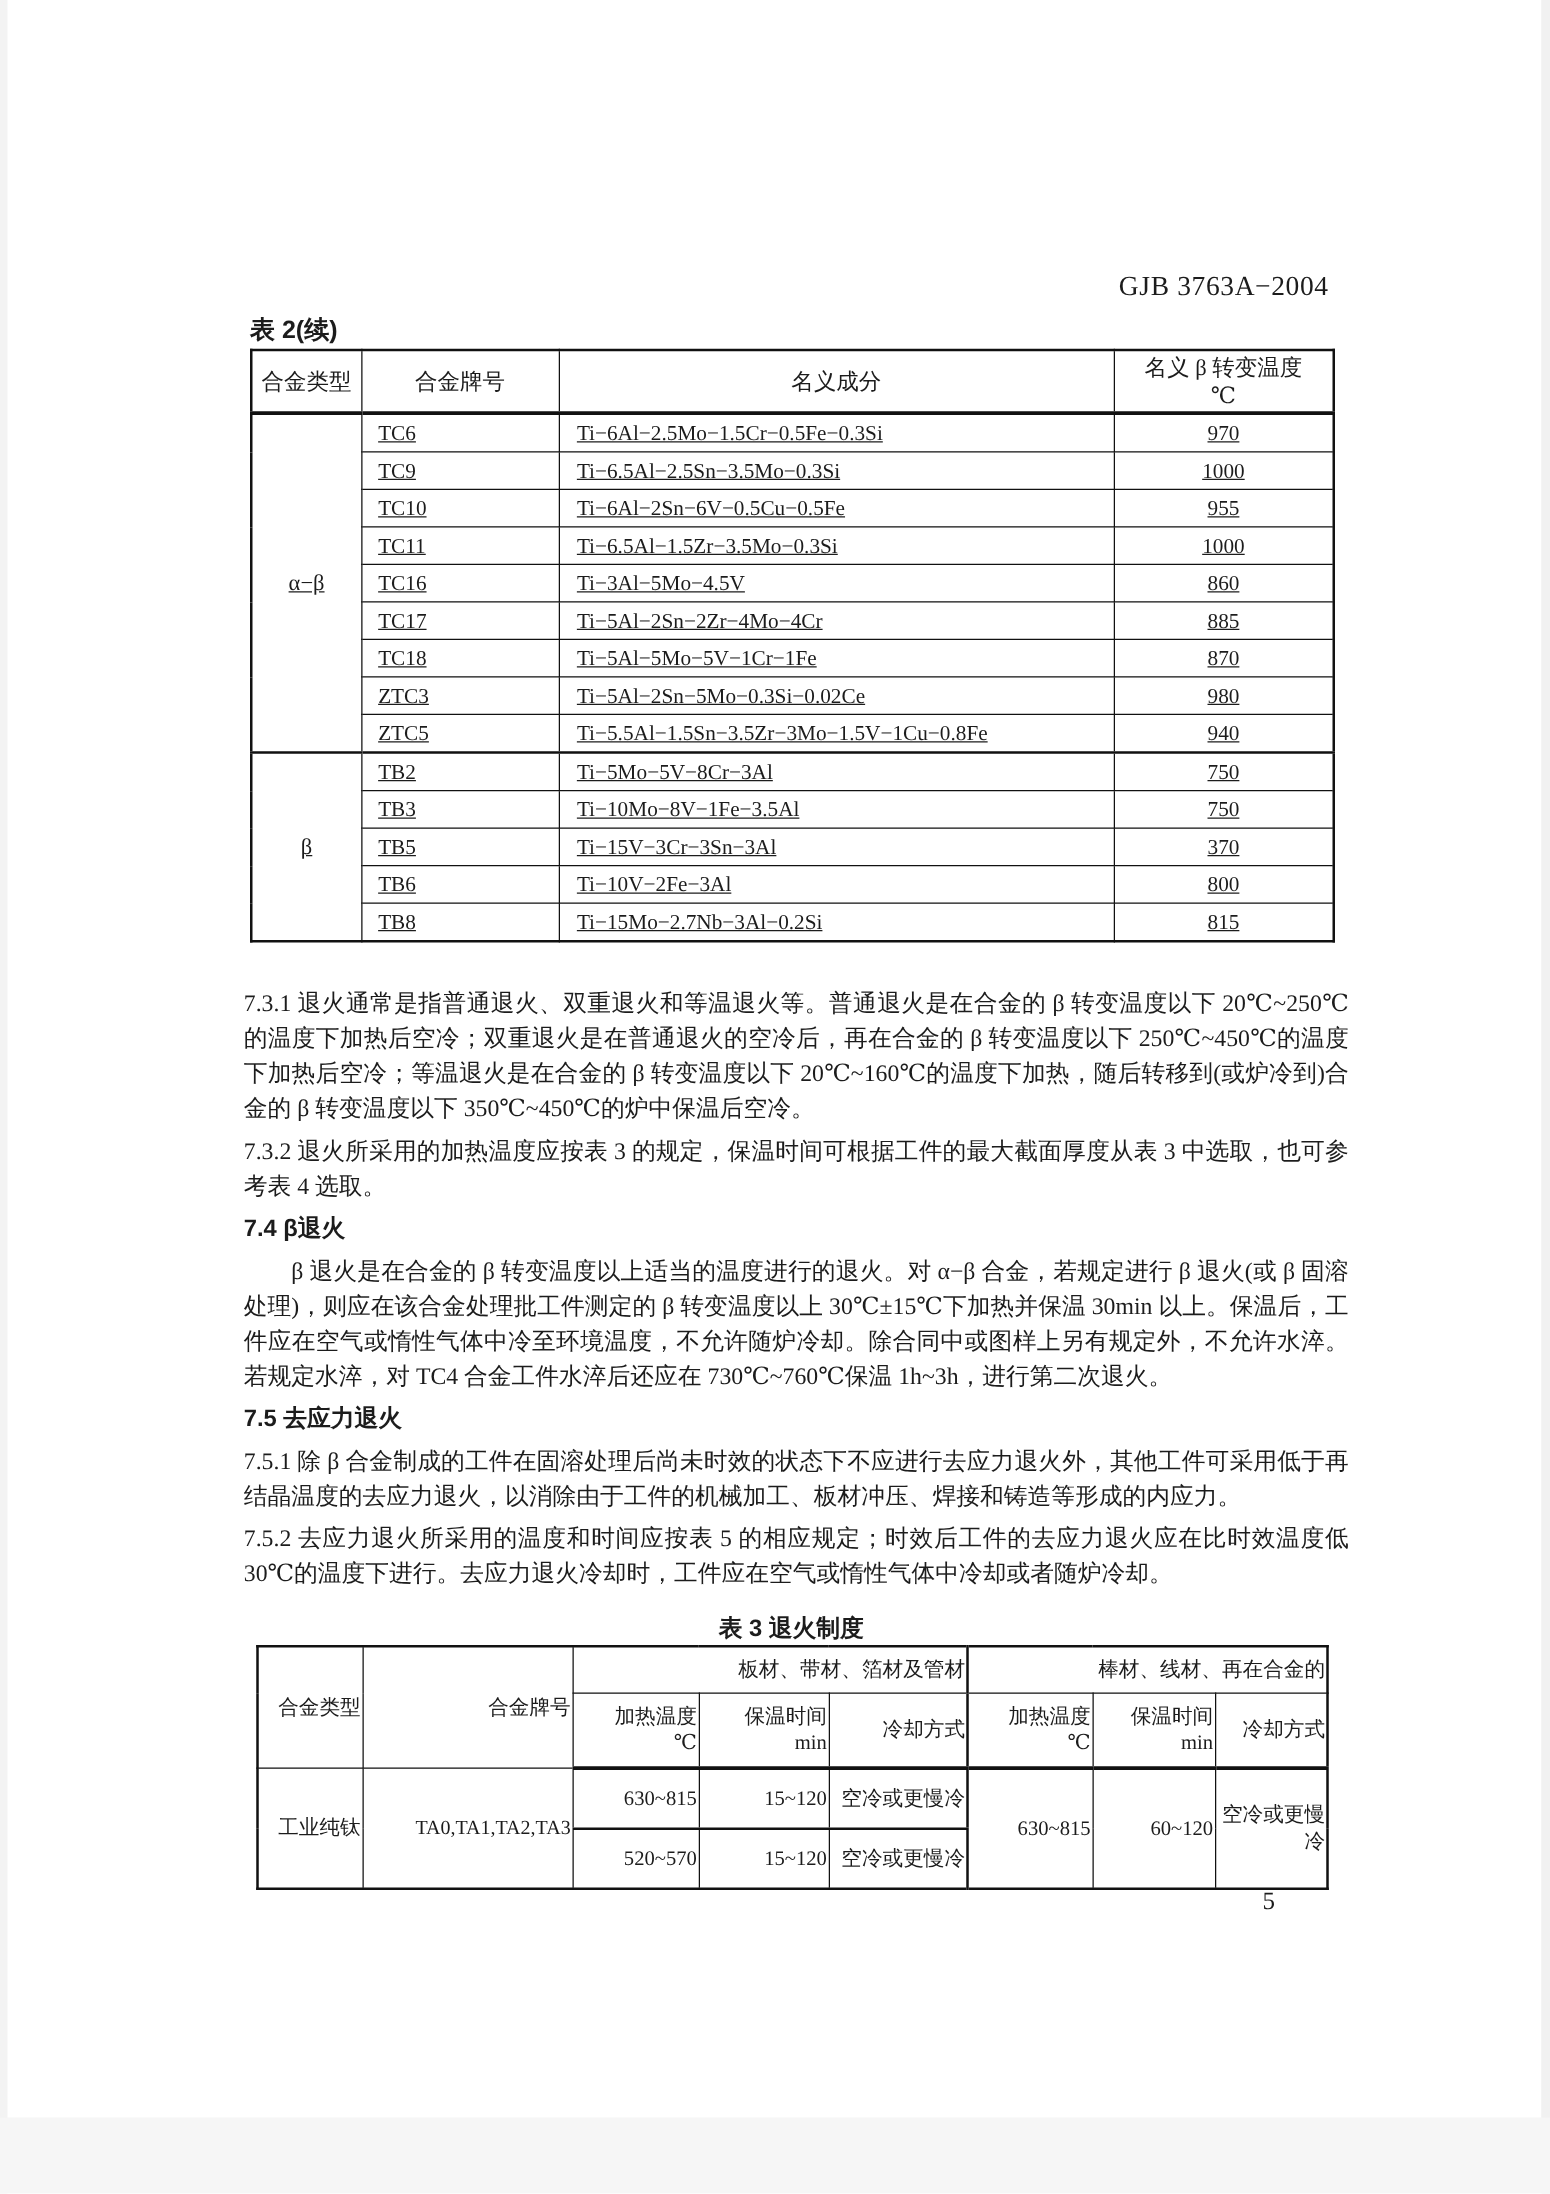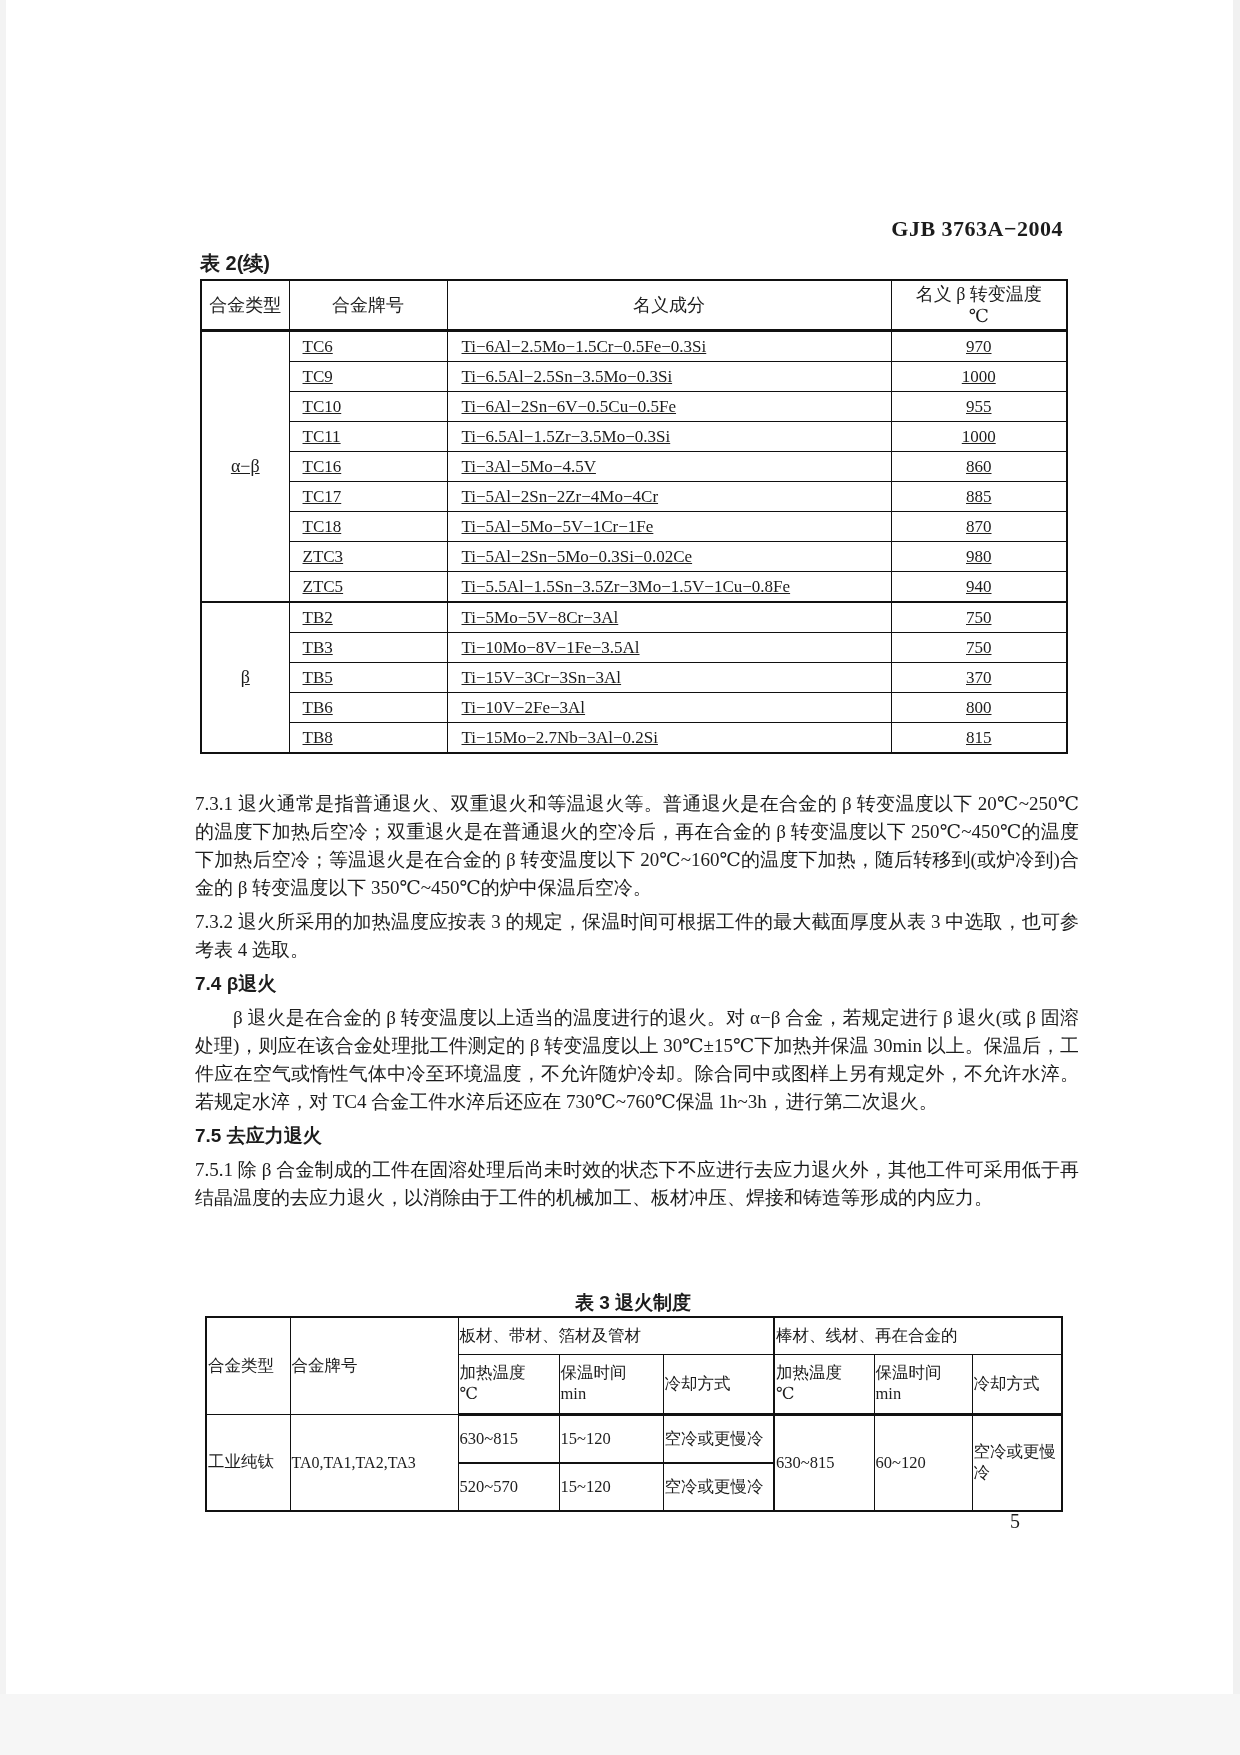--- a/index.html
+++ b/index.html
@@ -3,21 +3,21 @@
 <meta charset="utf-8">
 <style>
   html,body{margin:0;padding:0;background:#ffffff;}
   .page{position:relative;width:1240px;height:1755px;background:#ffffff;overflow:hidden;
         font-family:"Liberation Serif","DejaVu Serif",serif;color:#1c1c1c;}
   .edge-left{position:absolute;left:0;top:0;width:6px;height:1755px;background:#f3f3f3;}
   .edge-right{position:absolute;right:0;top:0;width:7px;height:1755px;background:#f1f1f1;}
   .edge-bottom{position:absolute;left:0;top:1694px;width:1240px;height:61px;background:#f6f6f6;}
 
   .doc-code{position:absolute;top:216px;left:835px;width:228px;text-align:right;
-            font-size:22px;font-weight:bold;letter-spacing:.5px;}
+            font-size:22px;font-weight:normal;letter-spacing:.5px;}
 
   .t2-caption{position:absolute;top:250px;left:200px;width:866px;text-align:left;
               font-size:20px;font-weight:bold;font-family:"Liberation Sans","DejaVu Sans",sans-serif;}
   table{border-collapse:collapse;table-layout:fixed;}
   .t2{position:absolute;top:279px;left:200px;width:866px;border:2px solid #111;}
   .t2 th,.t2 td{border:1px solid #111;font-weight:normal;font-size:17px;overflow:hidden;white-space:nowrap;}
   .t2 thead th{height:46px;text-align:center;font-size:18px;border-bottom:3px solid #111;line-height:1.25;}
   .t2 tbody td{height:27px;text-decoration:underline;}
   .t2 td.type{text-align:center;font-size:18px;}
   .t2 td.grade{text-align:left;padding-left:13px;}
@@ -27,21 +27,21 @@
 
   .text-block{position:absolute;top:790px;left:195px;width:884px;font-size:19px;line-height:28px;text-align:justify;}
   .text-block h3{margin:4px 0 6px 0;font-size:19px;line-height:28px;
                  font-family:"Liberation Sans","DejaVu Sans",sans-serif;font-weight:bold;}
   .text-block p{margin:0 0 6px 0;}
   .text-block p.indent{text-indent:2em;}
 
   .t3-caption{position:absolute;top:1290px;left:205px;width:856px;text-align:center;
               font-size:19px;font-weight:bold;font-family:"Liberation Sans","DejaVu Sans",sans-serif;}
   .t3{position:absolute;top:1316px;left:205px;width:856px;border:2px solid #111;}
-  .t3 th,.t3 td{border:1px solid #111;font-weight:normal;font-size:16.5px;text-align:left;line-height:1.25;overflow:hidden;}
+  .t3 th,.t3 td{border:1px solid #111;font-weight:normal;font-size:16.5px;text-align:right;line-height:1.25;overflow:hidden;}
   .t3 tr.grp th{height:34px;}
   .t3 tr.sub th{height:56px;border-bottom:3px solid #111;}
   .t3 td{height:44px;}
   .t3 .grp-sep{border-left:2px solid #111;}
   .t3 td.split{border-bottom:2px solid #111;}
   .t3 td.grades{font-size:16px;white-space:nowrap;}
 
   .page-num{position:absolute;top:1510px;left:960px;width:60px;text-align:right;font-size:20px;}
 </style>
 </head>
@@ -150,20 +150,21 @@
     </tbody>
   </table>
 
   <div class="text-block">
     <p>7.3.1  退火通常是指普通退火、双重退火和等温退火等。普通退火是在合金的 β 转变温度以下 20℃~250℃ 的温度下加热后空冷；双重退火是在普通退火的空冷后，再在合金的 β 转变温度以下 250℃~450℃的温度下加热后空冷；等温退火是在合金的 β 转变温度以下 20℃~160℃的温度下加热，随后转移到(或炉冷到)合金的 β 转变温度以下 350℃~450℃的炉中保温后空冷。</p>
     <p>7.3.2  退火所采用的加热温度应按表 3 的规定，保温时间可根据工件的最大截面厚度从表 3 中选取，也可参考表 4 选取。</p>
     <h3>7.4  β退火</h3>
     <p class="indent">β 退火是在合金的 β 转变温度以上适当的温度进行的退火。对 α−β 合金，若规定进行 β 退火(或 β 固溶处理)，则应在该合金处理批工件测定的 β 转变温度以上 30℃±15℃下加热并保温 30min 以上。保温后，工件应在空气或惰性气体中冷至环境温度，不允许随炉冷却。除合同中或图样上另有规定外，不允许水淬。若规定水淬，对 TC4 合金工件水淬后还应在 730℃~760℃保温 1h~3h，进行第二次退火。</p>
     <h3>7.5  去应力退火</h3>
     <p>7.5.1  除 β 合金制成的工件在固溶处理后尚未时效的状态下不应进行去应力退火外，其他工件可采用低于再结晶温度的去应力退火，以消除由于工件的机械加工、板材冲压、焊接和铸造等形成的内应力。</p>
+    <p>7.5.2  去应力退火所采用的温度和时间应按表 5 的相应规定；时效后工件的去应力退火应在比时效温度低 30℃的温度下进行。去应力退火冷却时，工件应在空气或惰性气体中冷却或者随炉冷却。</p>
   </div>
 
   <div class="t3-caption">表 3   退火制度</div>
 
   <table class="t3">
     <colgroup>
       <col style="width:84px">
         <col style="width:168px">
       <col style="width:101px">
         <col style="width:104px">

